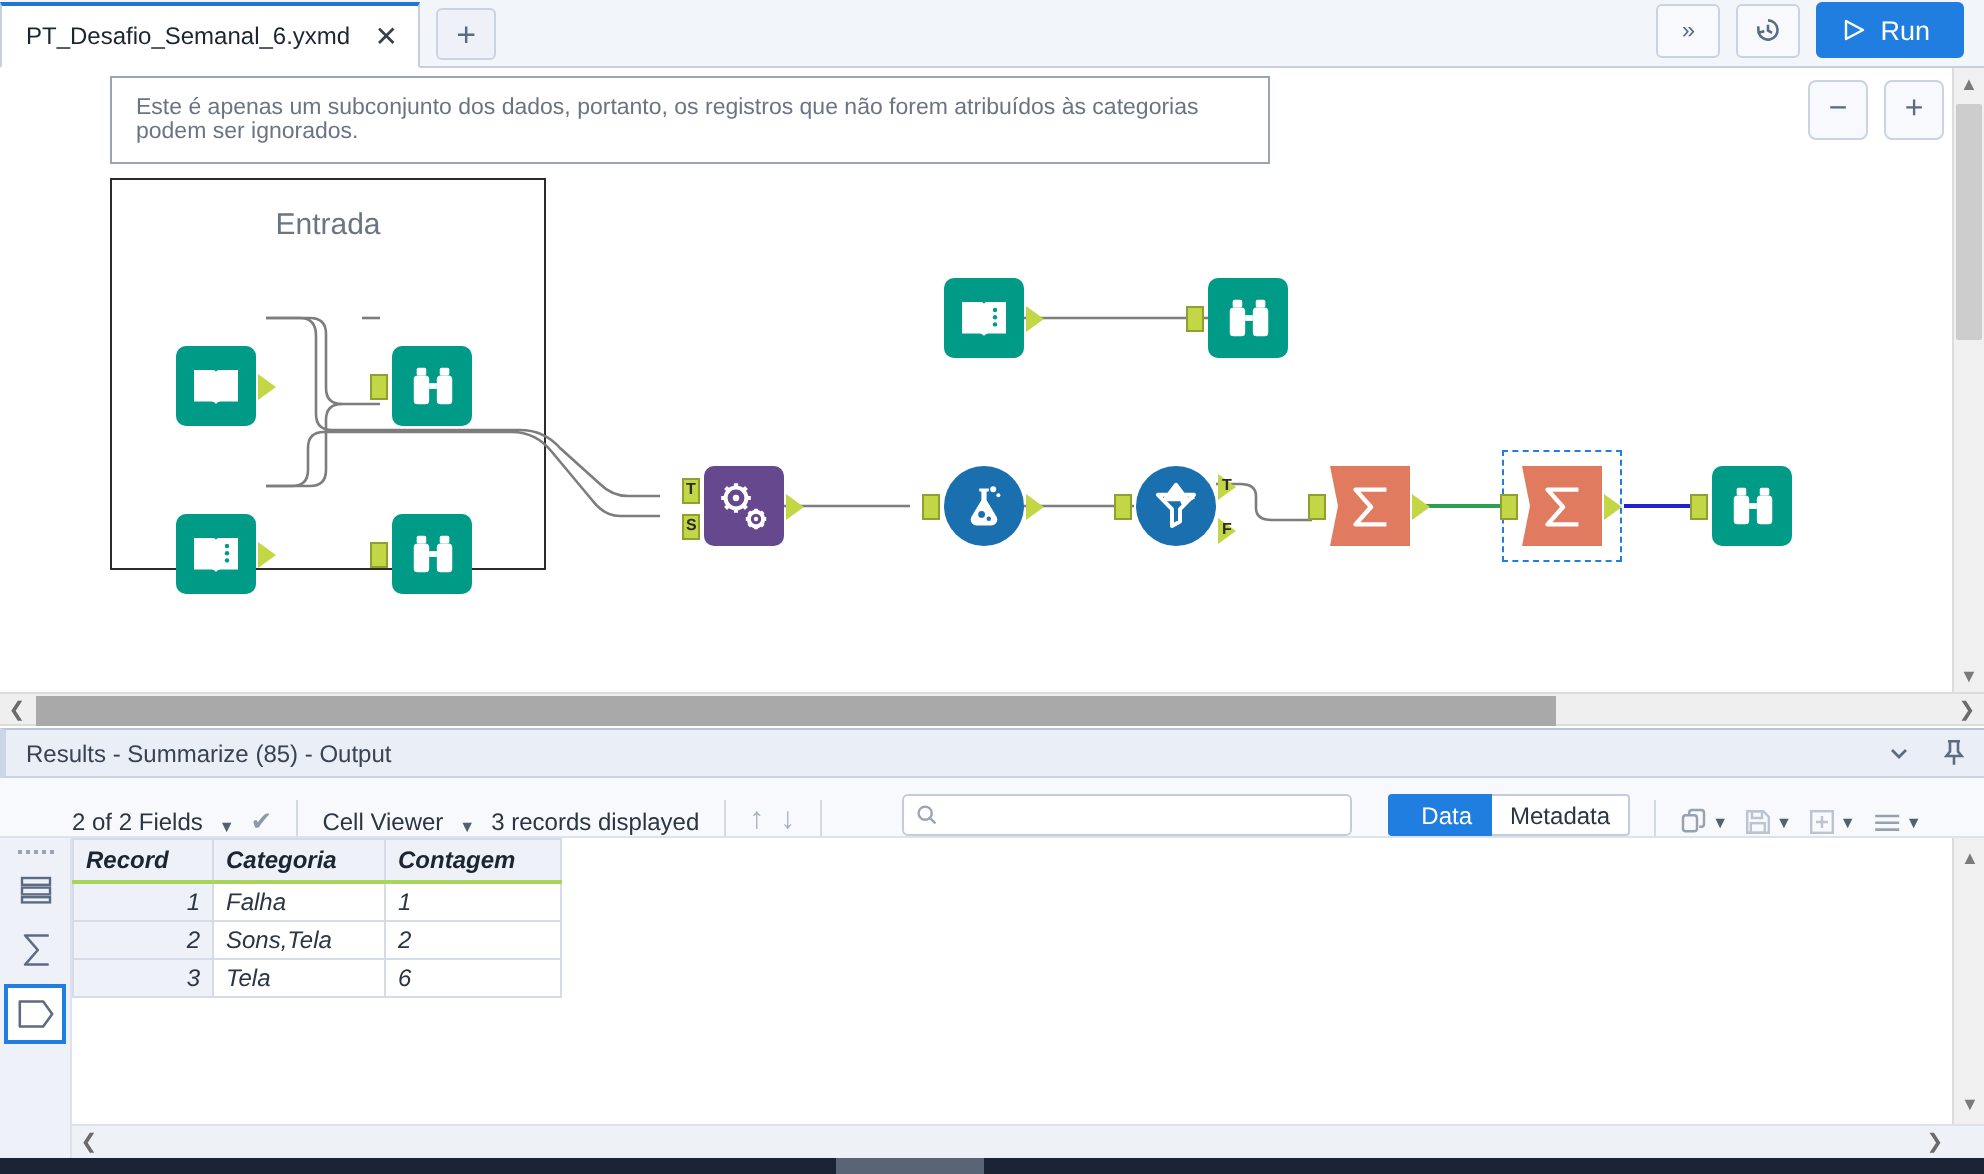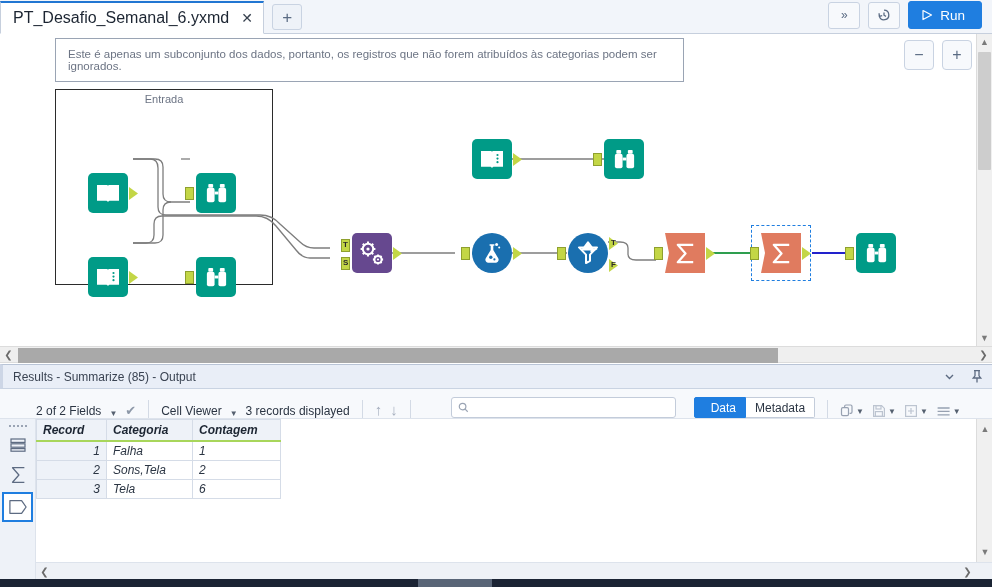--- a/index.html
+++ b/index.html
@@ -17,21 +17,21 @@
     position:absolute; left:0; top:0; width:992px; height:34px;
     background:#f2f5fa; border-bottom:1px solid #c6cfdd;
     display:flex; align-items:flex-end;
   }
   .tab {
     height:33px; background:#ffffff; border:1px solid #c6cfdd; border-bottom:1px solid #ffffff;
     border-top:2px solid #2176d2;
     display:flex; align-items:center; padding:0 8px 0 12px; gap:10px;
     margin-left:0px; position:relative; top:1px;
   }
-  .tab-label { font-size:16px; color:#1c2532; white-space:nowrap; }
+  .tab-label { font-size:12px; color:#1c2532; white-space:nowrap; }
   .tab-close { width:16px; height:16px; display:flex; align-items:center; justify-content:center;
     color:#36404e; font-size:14px; line-height:1; cursor:pointer; }
   .tab-add {
     width:30px; height:26px; margin-left:8px; margin-bottom:3px;
     border:1px solid #c9d3e2; border-radius:3px; background:#eef2f8;
     display:flex; align-items:center; justify-content:center;
     color:#5a6b83; font-size:17px; line-height:1; cursor:pointer;
   }
   .tabbar-right { margin-left:auto; display:flex; align-items:center; gap:8px; padding:0 10px 4px 0; }
   .tb-btn {
@@ -42,30 +42,30 @@
     height:28px; padding:0 16px 0 12px; border-radius:3px; background:#1f7ee0;
     color:#fff; display:flex; align-items:center; gap:7px; font-size:13.5px; cursor:pointer;
     border:1px solid #1f7ee0;
   }
 
   
   .canvas-wrap { position:absolute; left:0; top:34px; width:992px; height:312px; background:#ffffff; overflow:hidden; }
   .canvas { position:absolute; inset:0; }
 
   .comment-box {
-    position:absolute; left:55px; top:4px; width:629px; height:44px;
+    position:absolute; left:55px; top:4px; width:580px; height:44px;
     border:1px solid #9aa4b4; background:#ffffff;
     display:flex; align-items:center; padding:0 12px;
   }
   .comment-text { font-size:11.5px; color:#6c7484; }
 
   .container-box { position:absolute; border:1px solid #2b2b2b; background:#ffffff; }
   .container-title {
-    position:absolute; top:3px; left:0; width:100%; text-align:center;
-    font-size:11px; color:#6c7484;
+    position:absolute; top:14px; left:0; width:100%; text-align:center;
+    font-size:15px; color:#6c7484;
   }
 
   
   .tool { position:absolute; width:40px; height:40px; }
   .tool .sq {
     width:40px; height:40px; border-radius:5px; display:flex; align-items:center; justify-content:center;
   }
   .tool .circ { width:40px; height:40px; border-radius:50%; display:flex; align-items:center; justify-content:center; }
   .teal { background:#009b87; }
   .purple { background:#66488f; }

